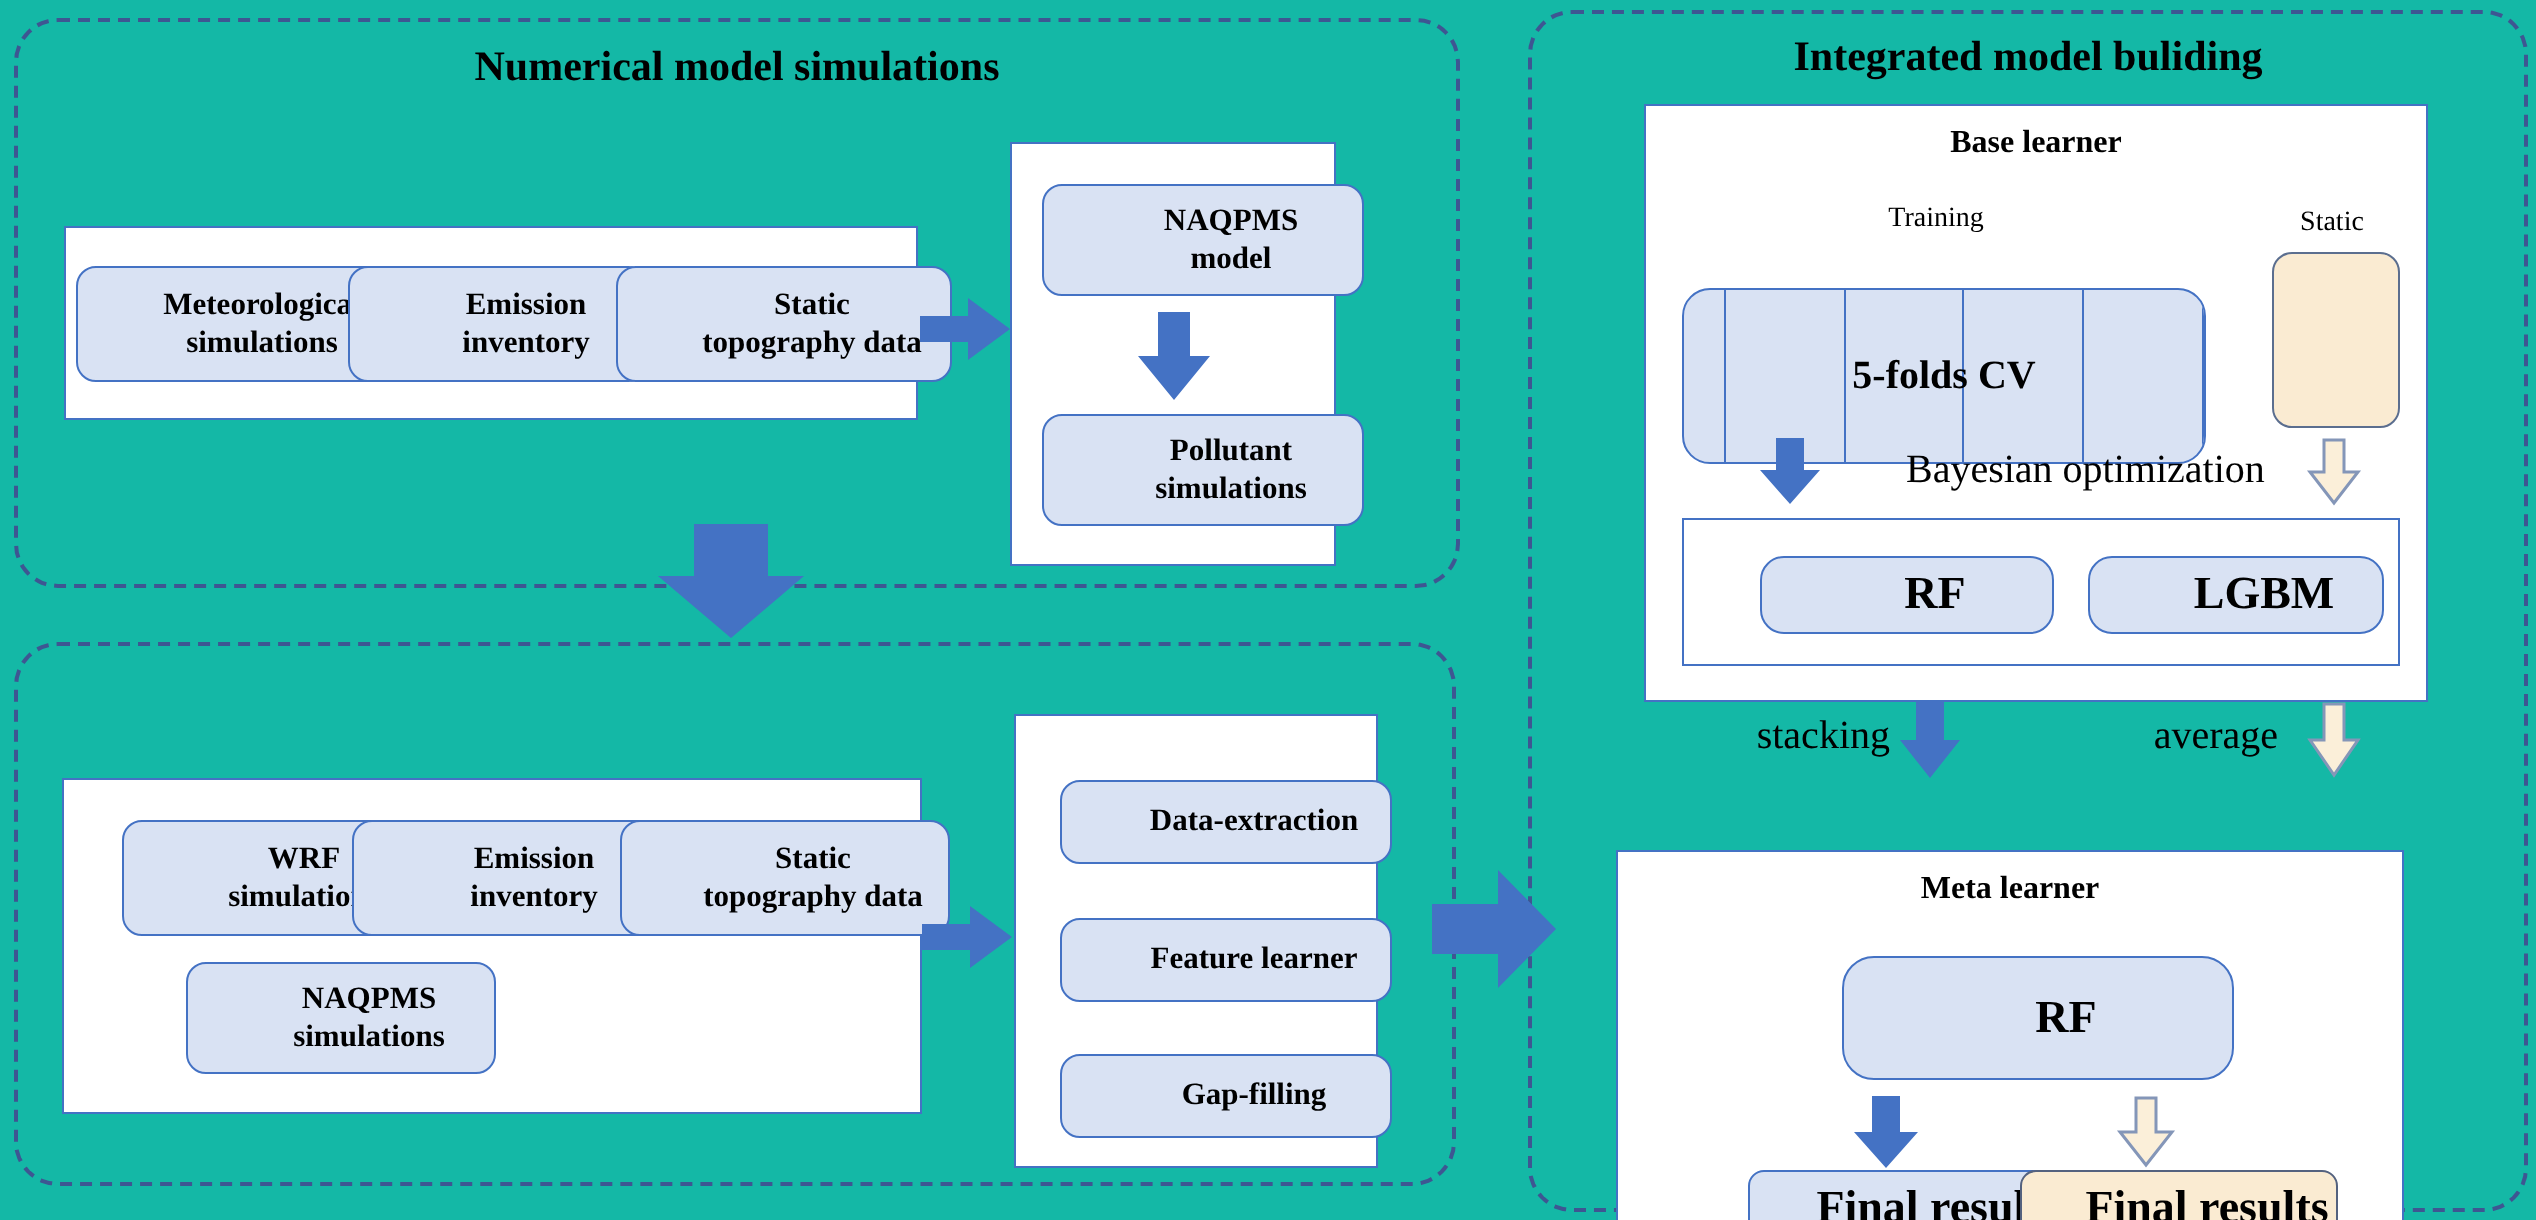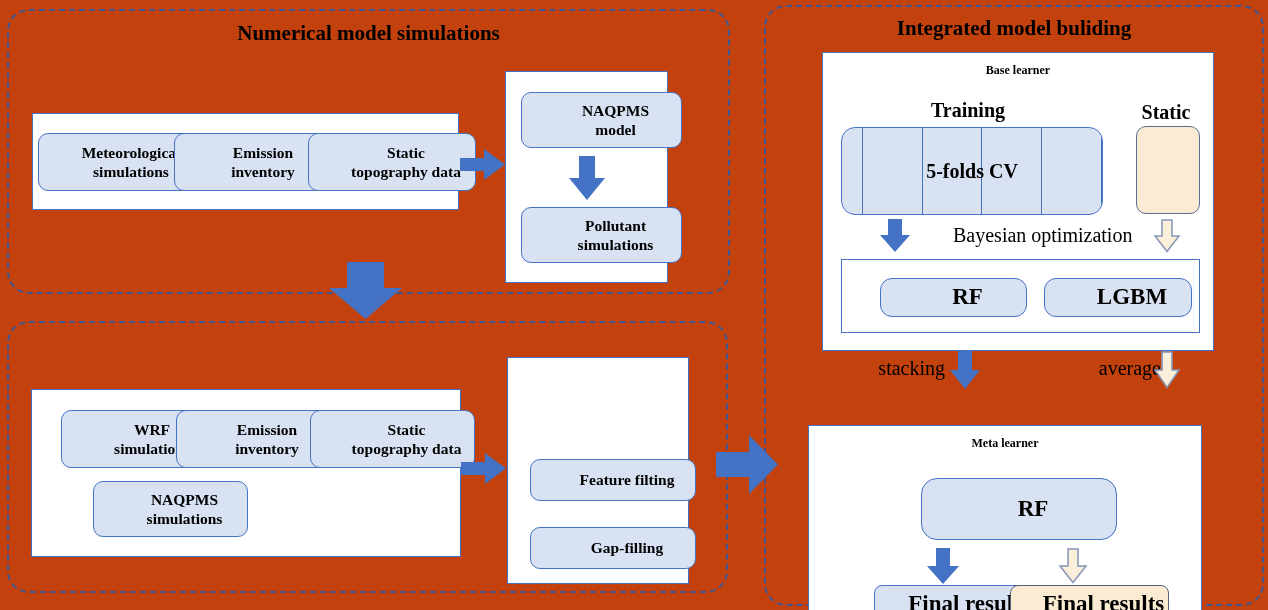--- a/index.html
+++ b/index.html
@@ -1,46 +1,46 @@
 <!DOCTYPE html>
 <html><head>
 <meta charset="utf-8">
 <style>
   html,body{margin:0;padding:0;background:#fff;}
   .canvas{
-    position:relative;width:1268px;height:610px;background:#c2410c;
+    position:relative;width:1268px;height:610px;background:#14b8a6;
     font-family:"Liberation Serif","DejaVu Serif",serif;color:#000;overflow:hidden;
   }
   
   .frame{
     position:absolute;border:2px dashed #3e5692;border-radius:22px;background:transparent;
   }
   .frame-title{
     position:absolute;left:0;right:0;text-align:center;
     font-weight:bold;font-size:21px;line-height:1.1;
   }
   
   .box{
     position:absolute;background:#ffffff;border:1.5px solid #4472c4;
   }
   .box-title{
-    position:absolute;left:0;right:0;text-align:center;font-weight:bold;font-size:12px;
+    position:absolute;left:0;right:0;text-align:center;font-weight:bold;font-size:16px;
   }
   
   .pill{
     position:absolute;background:#d9e2f3;border:1.5px solid #4472c4;border-radius:10px;
     display:flex;align-items:center;justify-content:center;text-align:center;
     font-weight:bold;font-size:15.5px;line-height:1.25;white-space:pre-line;padding-left:28px;
   }
   .pill.lg{font-size:23px;border-radius:12px;}
   .pill.cream{background:#faebd2;border-color:#54627f;}
   .label{
     position:absolute;font-size:20px;display:flex;align-items:center;
   }
-  .label.bold{font-weight:bold;font-size:20px;justify-content:center;text-align:right;}
+  .label.bold{font-weight:normal;font-size:14px;justify-content:center;text-align:right;}
   .label.right{justify-content:flex-end;text-align:right;}
   
   .cvbox{
     position:absolute;background:#d9e2f3;border:1.6px solid #4472c4;border-radius:14px;
     display:flex;overflow:hidden;
   }
   .cvbox .cell{flex:1;border-right:1.3px solid #4472c4;}
   .cvbox .cell:last-child{border-right:none;}
   .cv-label{
     position:absolute;inset:0;display:flex;align-items:center;justify-content:center;
@@ -98,38 +98,39 @@
 topography data</div>
       <div class="pill" style="left:61px;top:91px;width:125px;height:54px;">NAQPMS
 simulations</div>
     </div>
 
     <svg class="arrow" style="left:452px;top:129px;" width="46" height="33" viewBox="0 0 46 33">
       <path d="M0 10h24V1l21 15.5L24 32v-9H0z" fill="#4472c4"></path>
     </svg>
 
     <div class="box" style="left:498px;top:34px;width:180px;height:225px;">
-      <div class="pill" style="left:22px;top:101px;width:136px;height:40px;">Feature filting</div>
+      <div class="pill" style="left:22px;top:32px;width:136px;height:40px;">Data-extraction</div>
+      <div class="pill" style="left:22px;top:101px;width:136px;height:40px;">Feature learner</div>
       <div class="pill" style="left:22px;top:169px;width:136px;height:40px;">Gap-filling</div>
     </div>
   </div>
 
   <svg class="arrow" style="left:716px;top:435px;z-index:5;" width="62" height="59" viewBox="0 0 62 59">
     <path d="M0 17h33V0l29 29.5L33 59V42H0z" fill="#4472c4"></path>
   </svg>
 
   <div class="frame" style="left:764px;top:5px;width:496px;height:597px;">
     <div class="frame-title" style="top:10px;">Integrated model buliding</div>
 
     <div class="box" style="left:56px;top:45px;width:390px;height:297px;">
       <div class="box-title" style="top:10px;">Base learner</div>
       <div class="label bold" style="left:25px;top:45px;width:240px;height:24px;">Training</div>
       <div class="label bold" style="left:283px;top:47px;width:120px;height:24px;">Static</div>
 
-      <div class="cvbox" style="left:18px;top:74px;width:260px;height:86px;gap:39px;">
+      <div class="cvbox" style="left:18px;top:91px;width:260px;height:86px;gap:39px;">
         <div class="cell"></div>
         <div class="cell"></div>
         <div class="cell"></div>
         <div class="cell"></div>
         <div class="cell"></div>
         <div class="cv-label">5-folds CV</div>
       </div>
       <div class="testbox" style="left:313px;top:73px;width:62px;height:86px;"></div>
 
       <svg class="arrow" style="left:57px;top:166px;" width="30" height="33" viewBox="0 0 30 33">
@@ -143,21 +144,21 @@
       <div class="box" style="left:18px;top:206px;width:357px;height:72px;">
         <div class="pill lg" style="left:38px;top:18px;width:117px;height:37px;">RF</div>
         <div class="pill lg" style="left:202px;top:18px;width:118px;height:37px;">LGBM</div>
       </div>
     </div>
 
     <div class="label right" style="left:64px;top:346px;width:115px;height:30px;">stacking</div>
     <svg class="arrow" style="left:184px;top:344px;" width="30" height="38" viewBox="0 0 30 38">
       <path d="M8 0h14v19h8L15 38 0 19h8z" fill="#4472c4"></path>
     </svg>
-    <div class="label right" style="left:300px;top:346px;width:95px;height:30px;">average</div>
+    <div class="label right" style="left:278px;top:346px;width:95px;height:30px;">average</div>
     <svg class="arrow" style="left:387px;top:344px;" width="28" height="38" viewBox="0 0 28 38">
       <path d="M9 1h10v18h7L14 36.5 2 19h7z" fill="#fbefd9" stroke="#8496b8" stroke-width="1.5"></path>
     </svg>
 
     <div class="box" style="left:42px;top:381px;width:392px;height:206px;margin-top:37px;">
       <div class="box-title" style="top:10px;">Meta learner</div>
       <div class="pill lg" style="left:112px;top:52px;width:166px;height:60px;border-radius:16px;">RF</div>
 
       <svg class="arrow" style="left:118px;top:122px;" width="32" height="36" viewBox="0 0 32 36">
         <path d="M9 0h14v18h9L16 36 0 18h9z" fill="#4472c4"></path>

